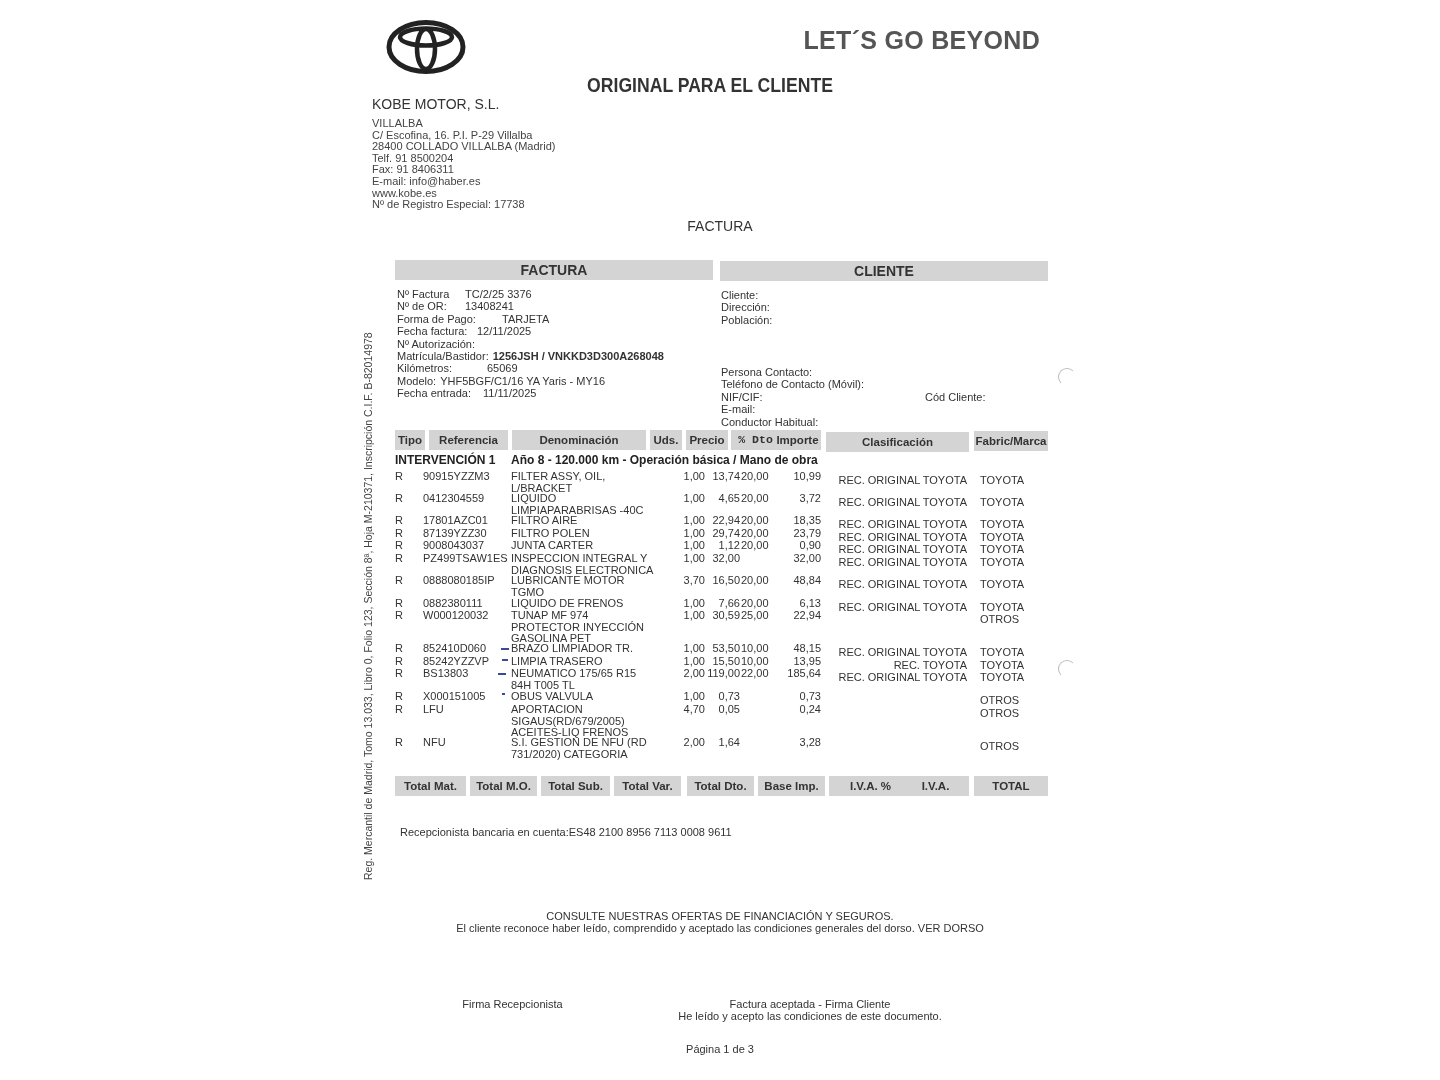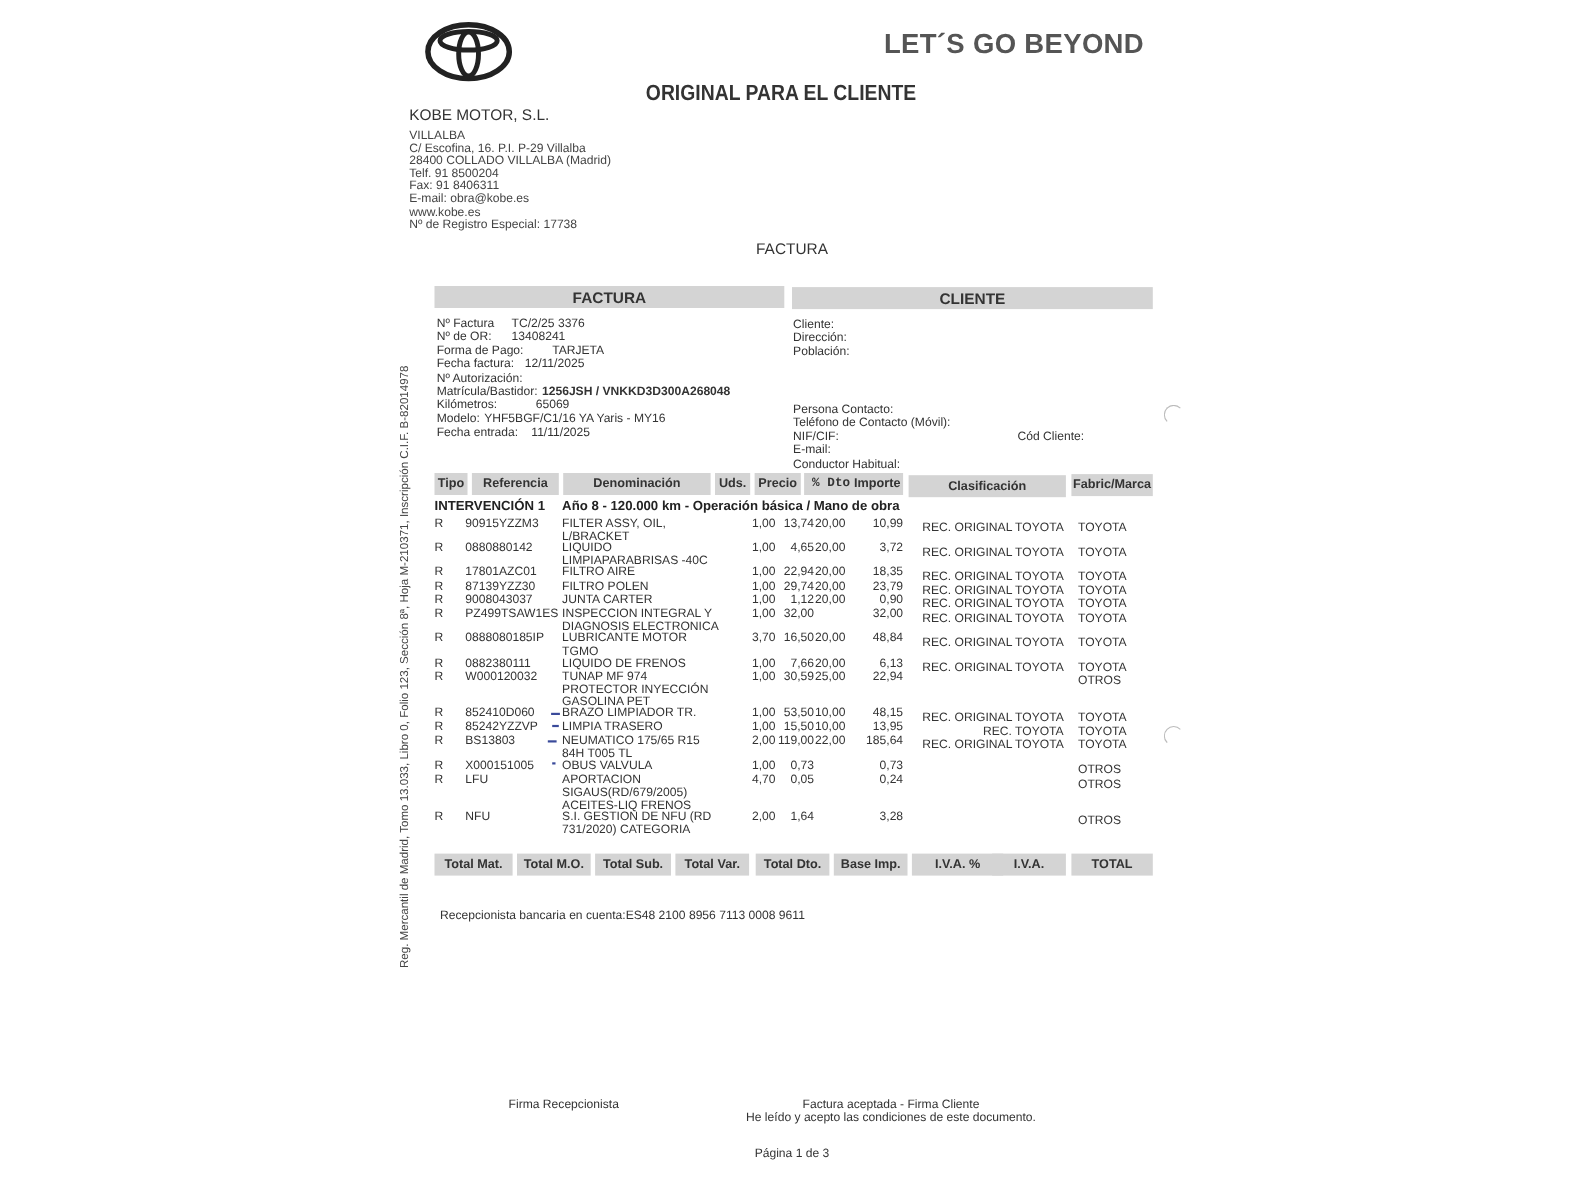--- a/index.html
+++ b/index.html
@@ -58,21 +58,21 @@
 <div class="abs slogan">LET´S GO BEYOND</div>
 <div class="abs original">ORIGINAL PARA EL CLIENTE</div>
 
 <div class="abs company">KOBE MOTOR, S.L.</div>
 <div class="abs addr">
   <div>VILLALBA</div>
   <div>C/ Escofina, 16. P.I. P-29 Villalba</div>
   <div>28400 COLLADO VILLALBA (Madrid)</div>
   <div>Telf. 91 8500204</div>
   <div>Fax: 91 8406311</div>
-  <div>E-mail: obra@kobe.es</div>
+  <div>E-mail: info@haber.es</div>
   <div>www.kobe.es</div>
   <div>Nº de Registro Especial: 17738</div>
 </div>
 
 <div class="abs doc-title">FACTURA</div>
 
 <div class="abs band" style="left:395px;top:260px;width:318px;">FACTURA</div>
 <div class="abs band" style="left:720px;top:261px;width:328px;">CLIENTE</div>
 
 <div class="abs info" style="left:397px;top:288px;">
@@ -126,21 +126,21 @@
       </span>
       <span class="c-uds" style="left: 248px; width: 62px;">1,00</span>
       <span class="c-pre" style="left: 290px; width: 55px;">13,74</span>
       <span class="c-dto2" style="left: 346px;">20,00</span>
       <span class="c-imp" style="left: 380px; width: 46px;">10,99</span>
       <span class="c-cls" style="top: 4px;">REC. ORIGINAL TOYOTA</span>
       <span class="c-mar" style="top: 4px;">TOYOTA</span>
     </div>
     <div class="row" style="top: 493px;">
       <span class="c-tipo">R</span>
-      <span class="c-ref">0880880142</span>
+      <span class="c-ref">0412304559</span>
       <span class="c-den">
         <div>LIQUIDO</div>
         <div>LIMPIAPARABRISAS -40C</div>
       </span>
       <span class="c-uds" style="left: 248px; width: 62px;">1,00</span>
       <span class="c-pre" style="left: 290px; width: 55px;">4,65</span>
       <span class="c-dto2" style="left: 346px;">20,00</span>
       <span class="c-imp" style="left: 380px; width: 46px;">3,72</span>
       <span class="c-cls" style="top: 4px;">REC. ORIGINAL TOYOTA</span>
       <span class="c-mar" style="top: 4px;">TOYOTA</span>
@@ -339,20 +339,22 @@
     <div class="tot" style="left: 829px; width: 83px;">I.V.A. %</div>
     <div class="tot" style="left: 902px; width: 67px;">I.V.A.</div>
     <div class="tot" style="left: 974px; width: 74px;">TOTAL</div>
   </div>
 
 <div class="abs bank">
   <span>Recepcionista bancaria en cuenta:</span><span class="iban">ES48 2100 8956 7113 0008 9611</span>
 </div>
 
 <div class="abs foot" style="left:420px;top:910px;width:600px;">
+  <div>CONSULTE NUESTRAS OFERTAS DE FINANCIACIÓN Y SEGUROS.</div>
+  <div>El cliente reconoce haber leído, comprendido y aceptado las condiciones generales del dorso. VER DORSO</div>
 </div>
 <div class="abs foot" style="left:440px;top:998px;width:145px;">Firma Recepcionista</div>
 <div class="abs foot" style="left:660px;top:998px;width:300px;">
   <div>Factura aceptada - Firma Cliente</div>
   <div>He leído y acepto las condiciones de este documento.</div>
 </div>
 <div class="abs foot" style="left:620px;top:1043px;width:200px;">Página 1 de 3</div>
 
 <div class="abs vert">Reg. Mercantil de Madrid, Tomo 13.033, Libro 0, Folio 123, Sección 8ª, Hoja M-210371, Inscripción  C.I.F. B-82014978</div>
 

